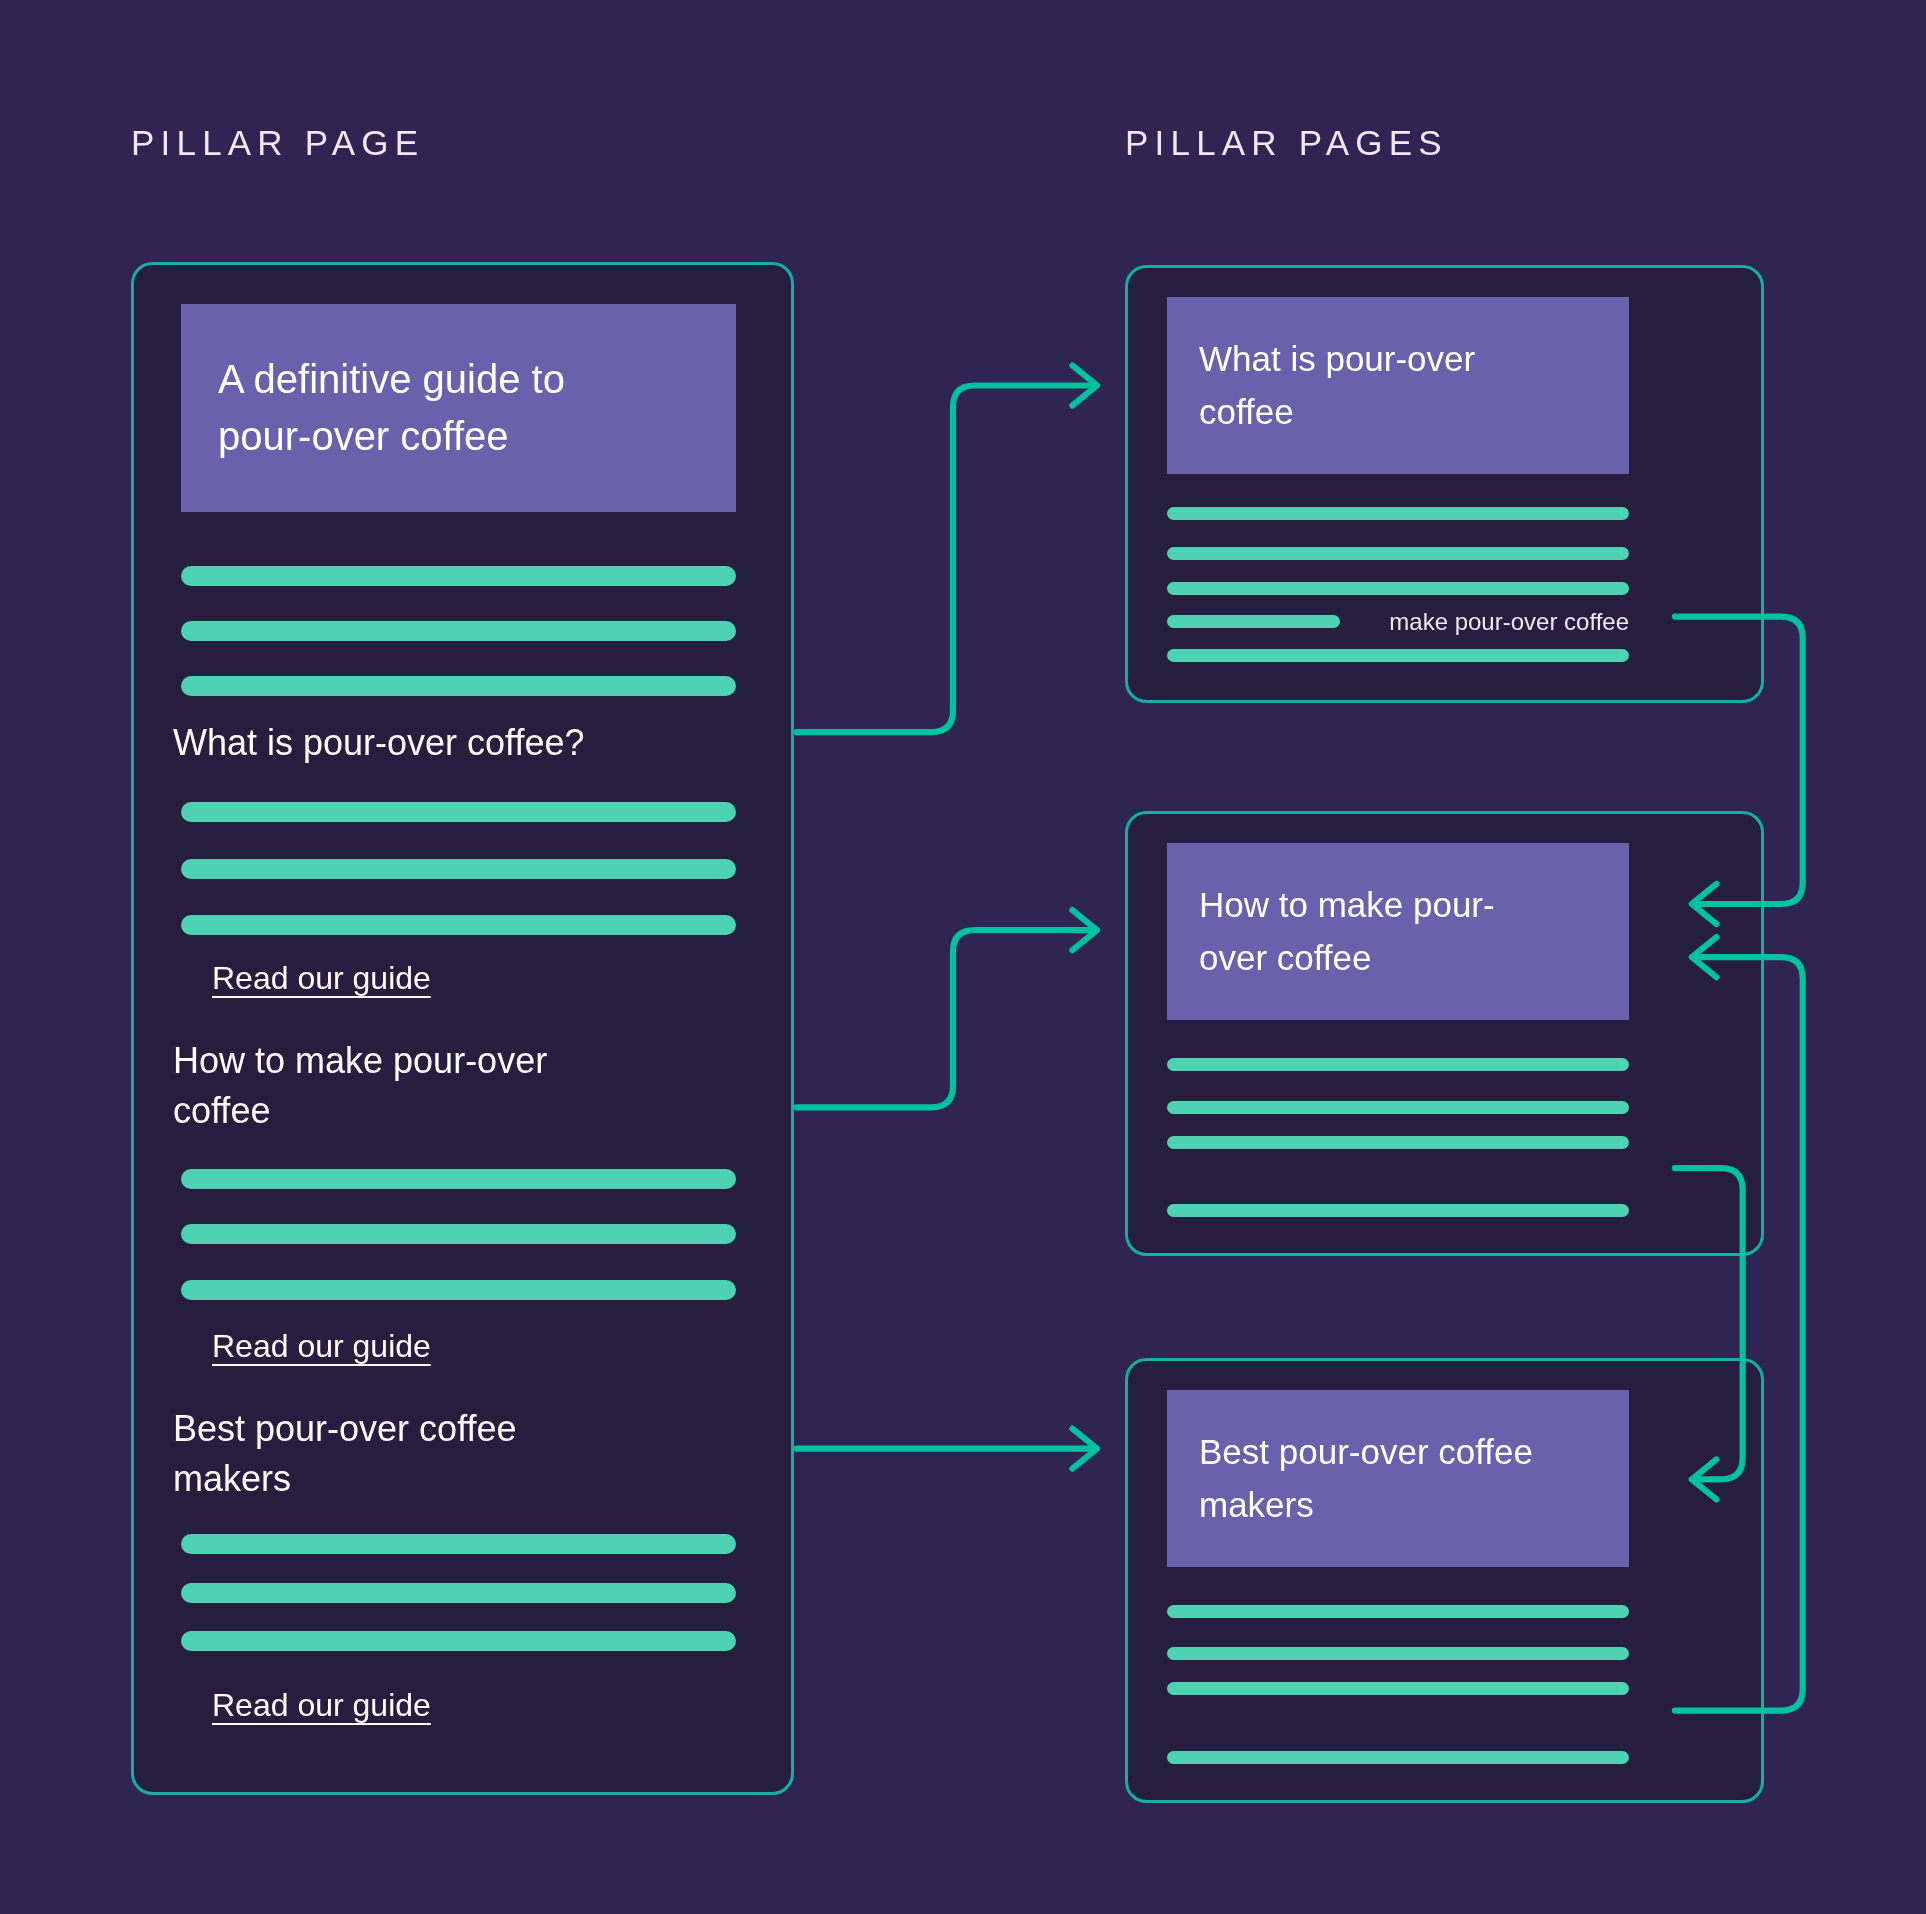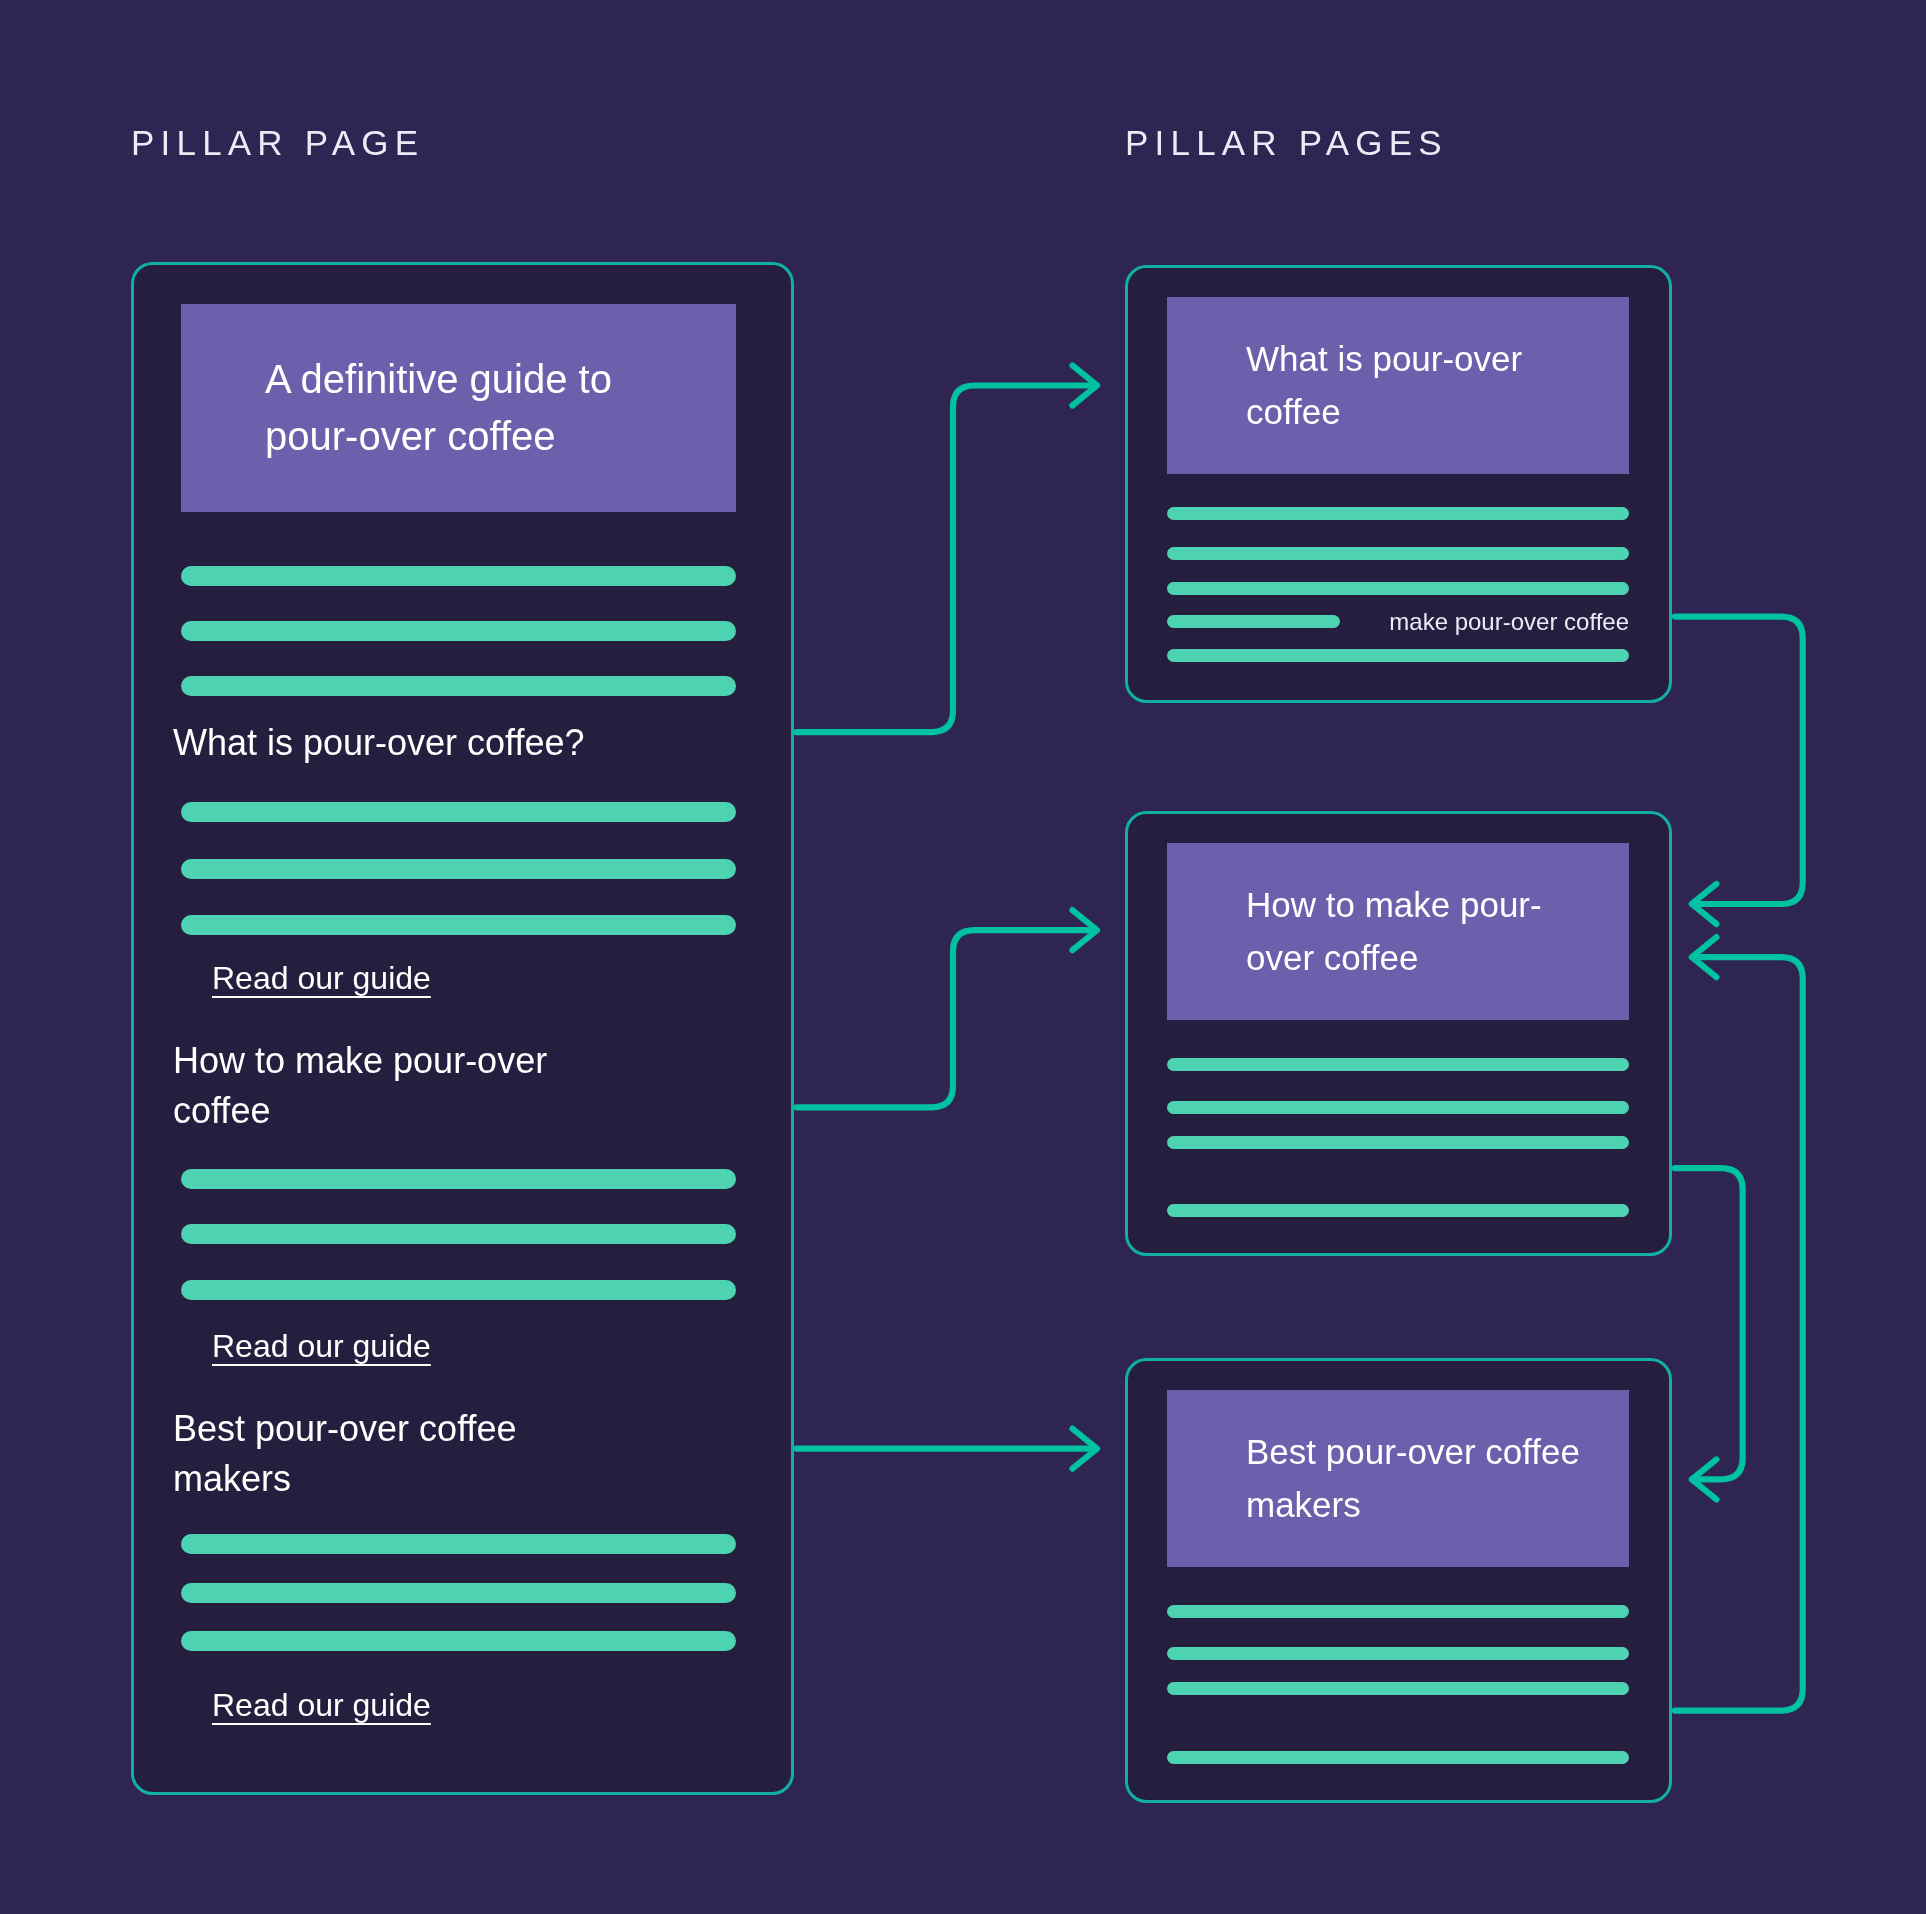--- a/index.html
+++ b/index.html
@@ -31,31 +31,30 @@
   #label-pillar{left:131px;width:663px;}
   #label-cluster{left:1125px;width:547px;}
 
   .card{
     position:absolute;
     background:var(--card-bg);
     border:3.1px solid var(--border-teal);
     border-radius:21.6px;
   }
   #pillar-card{left:131px;top:262px;width:663px;height:1533px;}
-  .cluster-card{left:1125px;width:547px;}
+  .cluster-card{left:1125px;width:639px;}
   #cluster-card-1{top:265px;height:438px;}
   #cluster-card-2{top:811px;height:445px;}
   #cluster-card-3{top:1358px;height:445px;}
 
   .purple-box{
     position:absolute;
     background:var(--header-purple);
     display:flex;
     align-items:center;
-    padding-left:47px;
   }
   #pillar-title-box{left:47px;top:39px;width:555px;height:208px;}
   #pillar-title-box .ttl{
     margin-left:37px;max-width:401px;
     font-size:40px;line-height:1.42;font-weight:500;color:var(--text-white);
   }
   .cluster-title-box{left:39px;top:29px;width:462px;height:177px;}
   .cluster-title-box .ttl{
     margin-left:32px;max-width:354px;
     font-size:35px;line-height:1.5;font-weight:500;color:var(--text-white);

